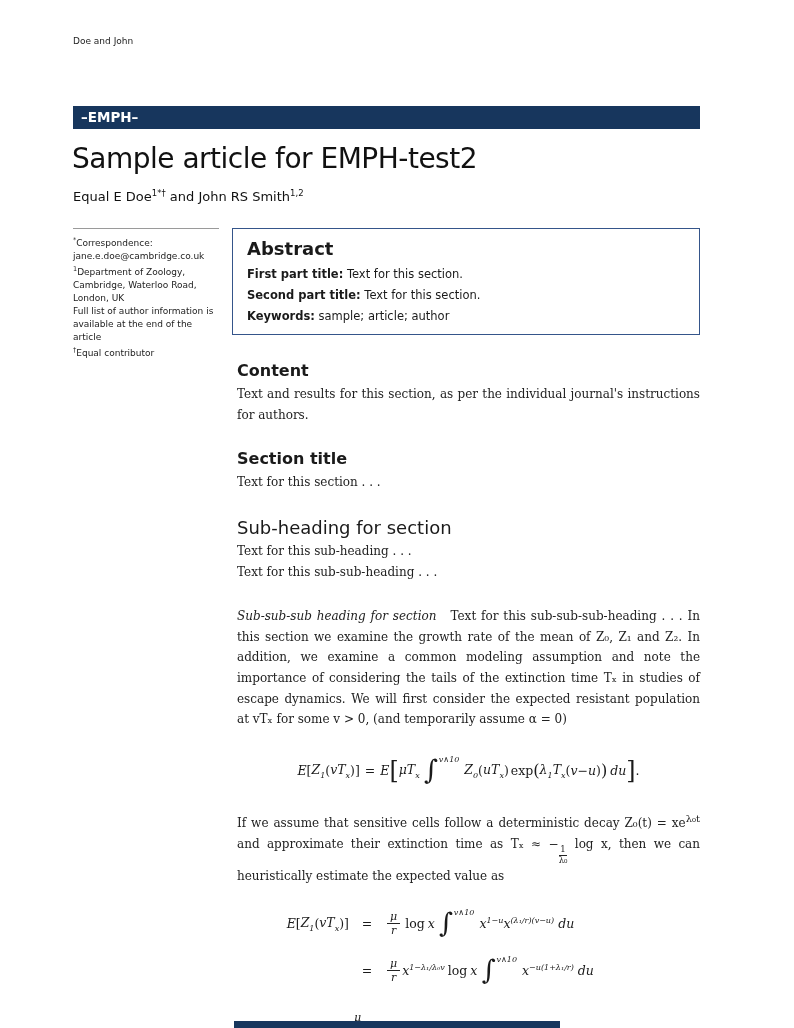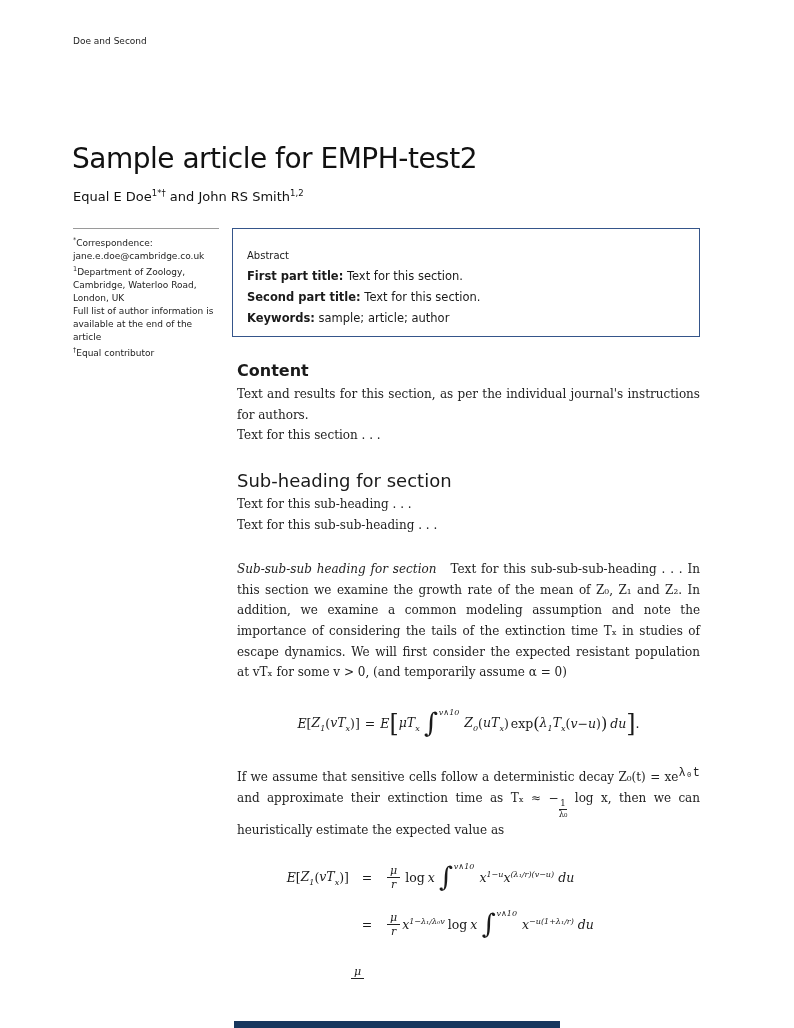--- a/index.html
+++ b/index.html
@@ -9,34 +9,34 @@
   .banner{position:absolute;left:73px;top:106px;width:627px;height:23px;line-height:23px;
           color:#fff;font-weight:bold;font-size:13.5px;padding-left:8px;box-sizing:border-box;}
   .title{position:absolute;left:72px;top:142px;font-size:28px;letter-spacing:-0.5px;color:#111;}
   .authors{position:absolute;left:73px;top:188px;font-size:13px;color:#111;}
   .authors sup{font-size:8.5px;}
   .corr{position:absolute;left:73px;top:228px;width:150px;font-size:9px;line-height:13px;color:#222;}
   .corr-rule{border-top:1px solid #9a9a9a;margin-bottom:5px;width:146px;}
   .corr sup{font-size:6.5px;}
   .abstract{position:absolute;left:232px;top:228px;width:468px;box-sizing:border-box;
             border:1px solid #35558a;padding:9px 14px 10px 14px;}
-  .abstract-heading{font-size:10px;font-weight:normal;margin-bottom:9px;margin-top:12px;}
+  .abstract-heading{font-size:18px;font-weight:bold;margin-bottom:9px;}
   .abs-item{font-size:11.5px;margin-top:8px;line-height:1.15;}
   .abs-item b{font-weight:bold;}
   .main{position:absolute;left:237px;top:361px;width:463px;}
   .h-main{font-size:16px;font-weight:bold;margin:0 0 4px 0;}
   .h-sub{font-size:18px;font-weight:normal;margin:24px 0 3px 0;}
   .h-subsub{font-size:12.5px;margin:24px 0 3px 0;font-style:italic;
             font-family:"DejaVu Serif",serif;font-weight:normal;}
   .serif, .para{font-family:"DejaVu Serif",serif;font-size:12px;line-height:1.72;color:#222;}
   .para{margin:0;text-align:justify;}
   .mt24{margin-top:24px;}
   .runin{font-style:italic;}
   .runin-gap{display:inline-block;width:14px;}
-  sup.psup{font-size:12px;font-family:Liberation Mono, monospace;}
+  sup.psup{font-size:10px;}
   .ifrac{display:inline-flex;flex-direction:column;align-items:center;font-size:8.5px;
          line-height:1.15;vertical-align:-0.55em;font-family:"DejaVu Serif",serif;}
   .ifn{border-bottom:1px solid #222;padding:0 1px;}
   
   .eq{font-family:"DejaVu Serif",serif;font-size:12.5px;color:#1a1a1a;}
   .eq-center{display:flex;justify-content:center;align-items:center;margin:18px 0 16px 0;min-height:46px;}
   .mi{font-style:italic;}
   .mr{font-style:normal;}
   .eq sub,.eq sup{font-size:8px;font-style:italic;}
   .mbig{vertical-align:middle;font-weight:normal;line-height:1;}
@@ -53,22 +53,23 @@
   .a-lhs{width:112px;display:flex;justify-content:flex-end;align-items:center;}
   .a-eq{width:36px;text-align:center;}
   .a-rhs{display:flex;align-items:center;}
   .bottom-bar{position:absolute;left:234px;bottom:0;width:326px;height:7px;}
 </style>
 </head>
 <body>
 
 <div class="page">
 
-  <div class="running-head">Doe and Second</div>
-
+  <div class="running-head">Doe and John</div>
+
+  <div class="banner" style="background-color: rgb(23, 54, 93);">–EMPH–</div>
 
   <div class="title">Sample article for EMPH-test2</div>
 
   <div class="authors">
     <span>Equal E Doe</span><sup>1*†</sup><span> and John RS Smith</span><sup>1,2</sup>
   </div>
 
   <div class="corr">
     <div class="corr-rule"></div>
     <div><sup>*</sup><span>Correspondence:</span></div>
@@ -86,20 +87,21 @@
     <div class="abs-item"><b>First part title:</b><span> Text for this section.</span></div>
     <div class="abs-item"><b>Second part title:</b><span> Text for this section.</span></div>
     <div class="abs-item"><b>Keywords:</b><span> sample; article; author</span></div>
   </div>
 
   <div class="main">
 
     <div class="h-main">Content</div>
     <p class="para">Text and results for this section, as per the individual journal's instructions for authors.</p>
 
+    <div class="h-main mt24">Section title</div>
     <p class="para">Text for this section . . .</p>
 
     <div class="h-sub">Sub-heading for section</div>
     <p class="para">Text for this sub-heading . . .</p>
 
     <p class="para">Text for this sub-sub-heading . . .</p>
 
     <p class="para mt24"><span class="runin">Sub-sub-sub heading for section</span><span class="runin-gap"></span><span>Text for this sub-sub-sub-heading . . . In this section we examine the growth rate of the mean of Z₀, Z₁ and Z₂. In addition, we examine a common modeling assumption and note the importance of considering the tails of the extinction time Tₓ in studies of escape dynamics. We will first consider the expected resistant population at vTₓ for some v &gt; 0, (and temporarily assume α = 0)</span></p>
 
     <div class="eq eq-center">

